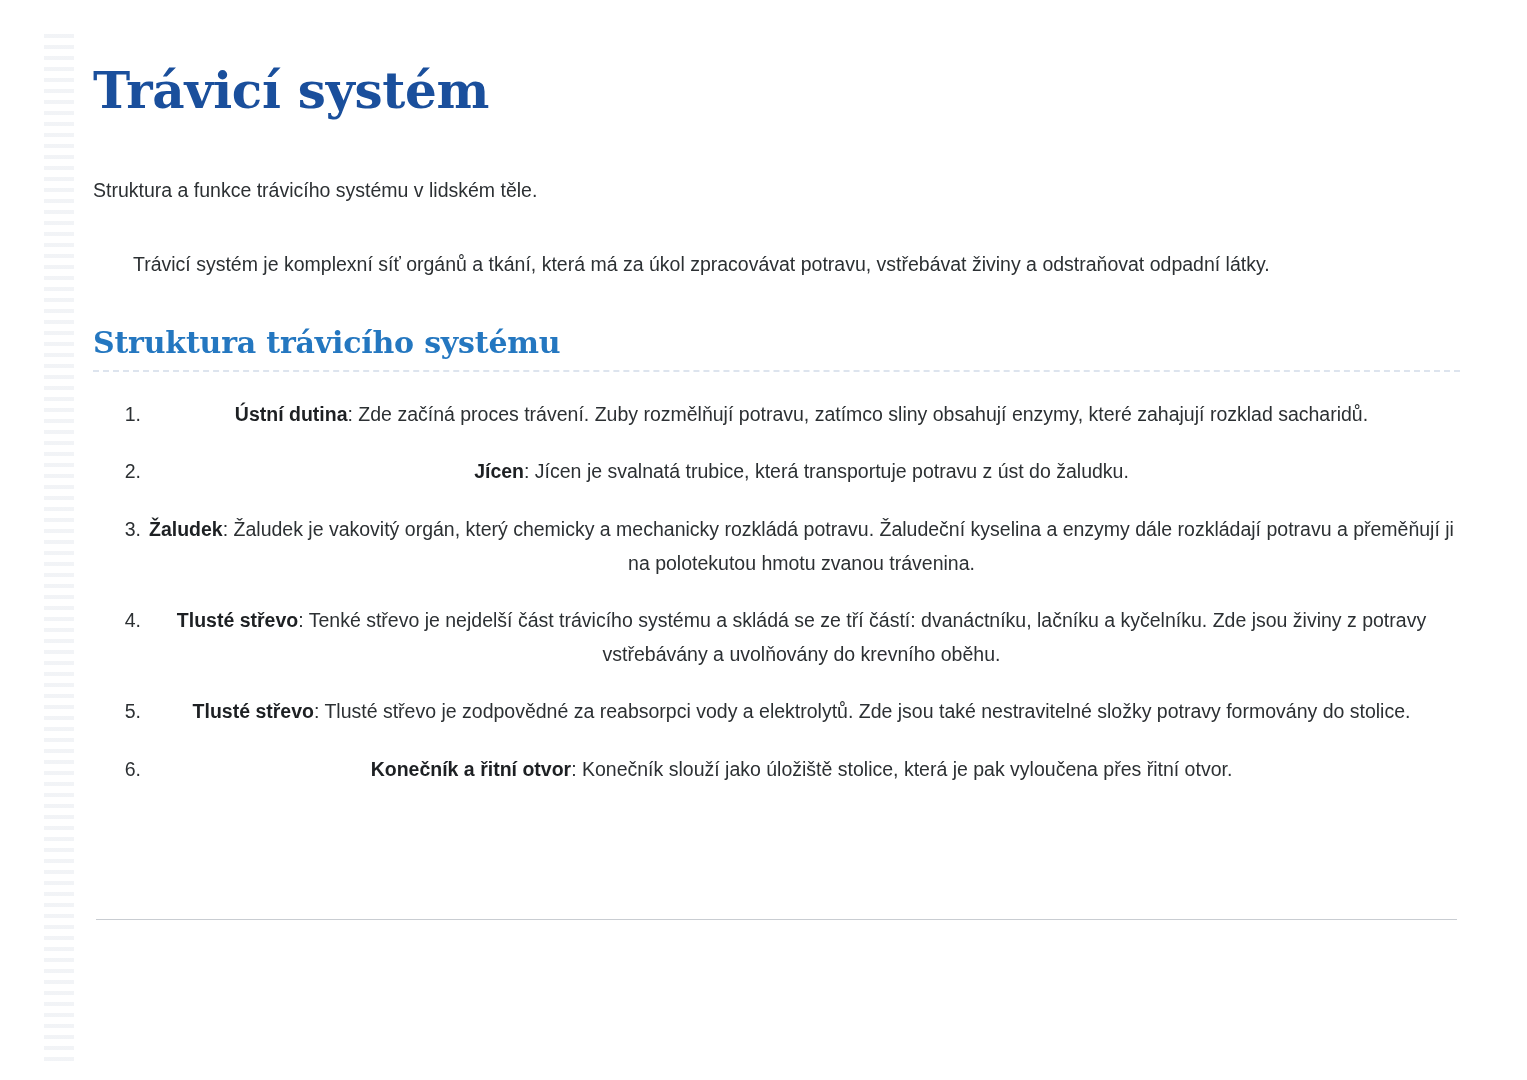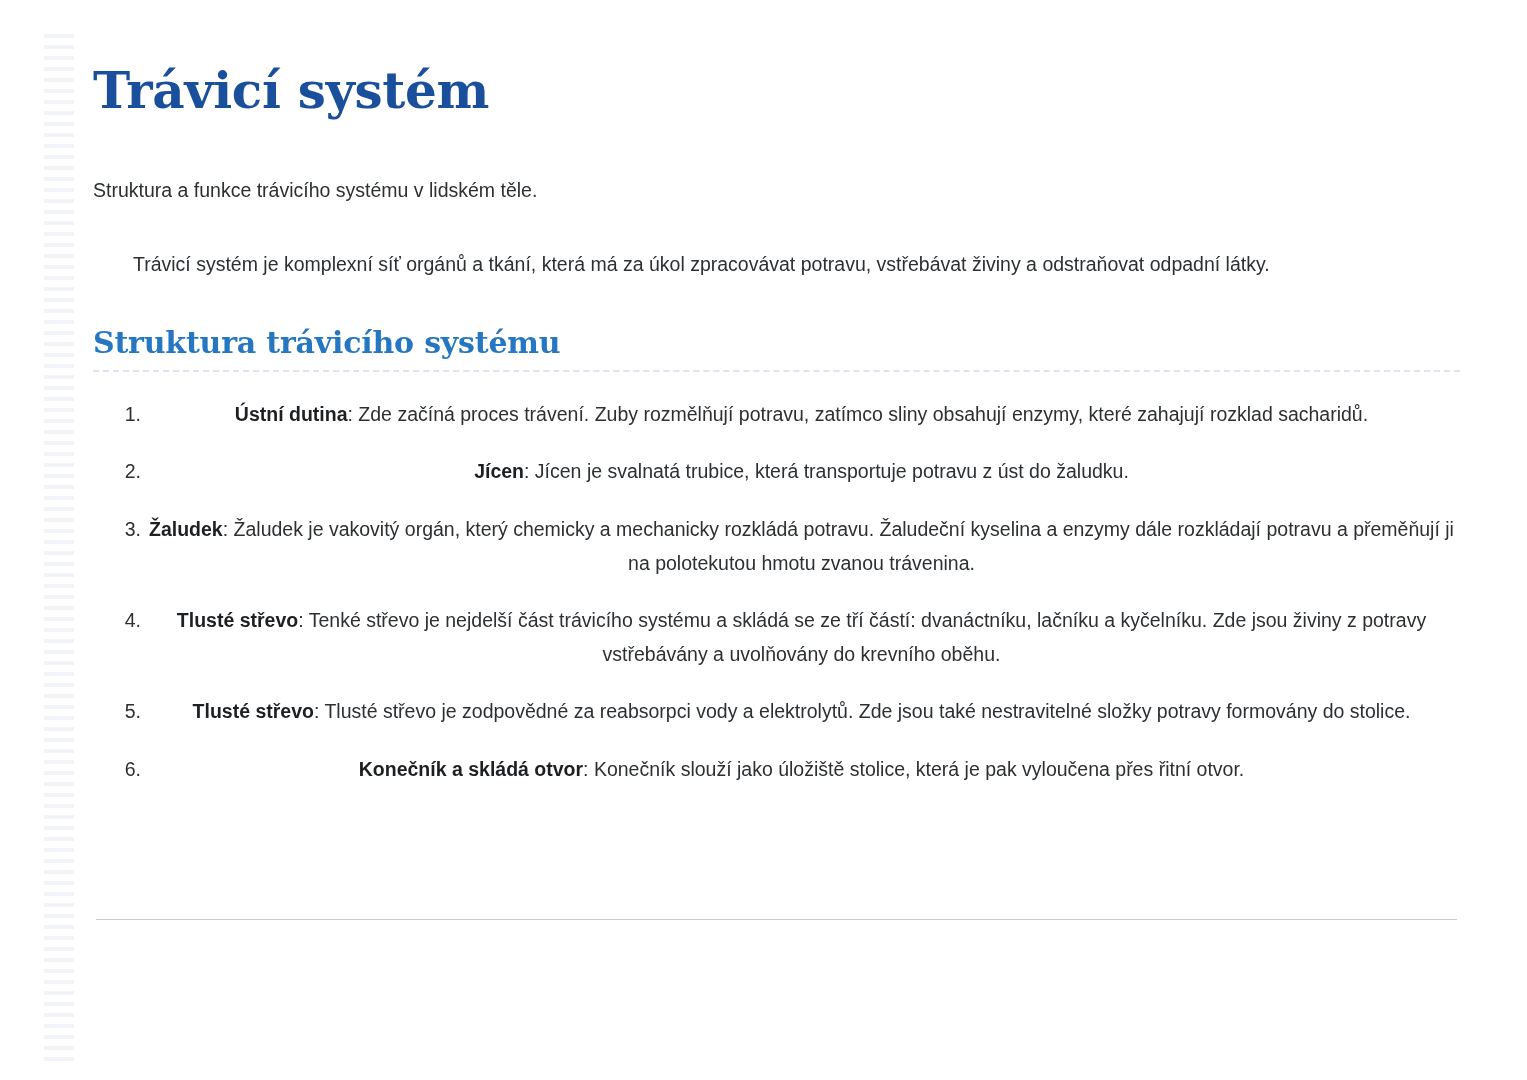--- a/index.html
+++ b/index.html
@@ -191,21 +191,21 @@
       <li>
         <b>Žaludek</b><span>: </span><span>Žaludek je vakovitý orgán, který chemicky a mechanicky rozkládá potravu. Žaludeční kyselina a enzymy dále rozkládají potravu a přeměňují ji na polotekutou hmotu zvanou trávenina.</span>
       </li>
       <li>
         <b>Tlusté střevo</b><span>: </span><span>Tenké střevo je nejdelší část trávicího systému a skládá se ze tří částí: dvanáctníku, lačníku a kyčelníku. Zde jsou živiny z potravy vstřebávány a uvolňovány do krevního oběhu.</span>
       </li>
       <li>
         <b>Tlusté střevo</b><span>: </span><span>Tlusté střevo je zodpovědné za reabsorpci vody a elektrolytů. Zde jsou také nestravitelné složky potravy formovány do stolice.</span>
       </li>
       <li>
-        <b>Konečník a skládá otvor</b><span>: </span><span>Konečník slouží jako úložiště stolice, která je pak vyloučena přes řitní otvor.</span>
+        <b>Konečník a řitní otvor</b><span>: </span><span>Konečník slouží jako úložiště stolice, která je pak vyloučena přes řitní otvor.</span>
       </li>
     </ol>
 
     <div class="page-rule"></div>
 
     <div class="footer">
       <span class="footer-brand">Created with Knowunity</span>
       <span class="footer-page">Page 1 of 4</span>
     </div>
 

